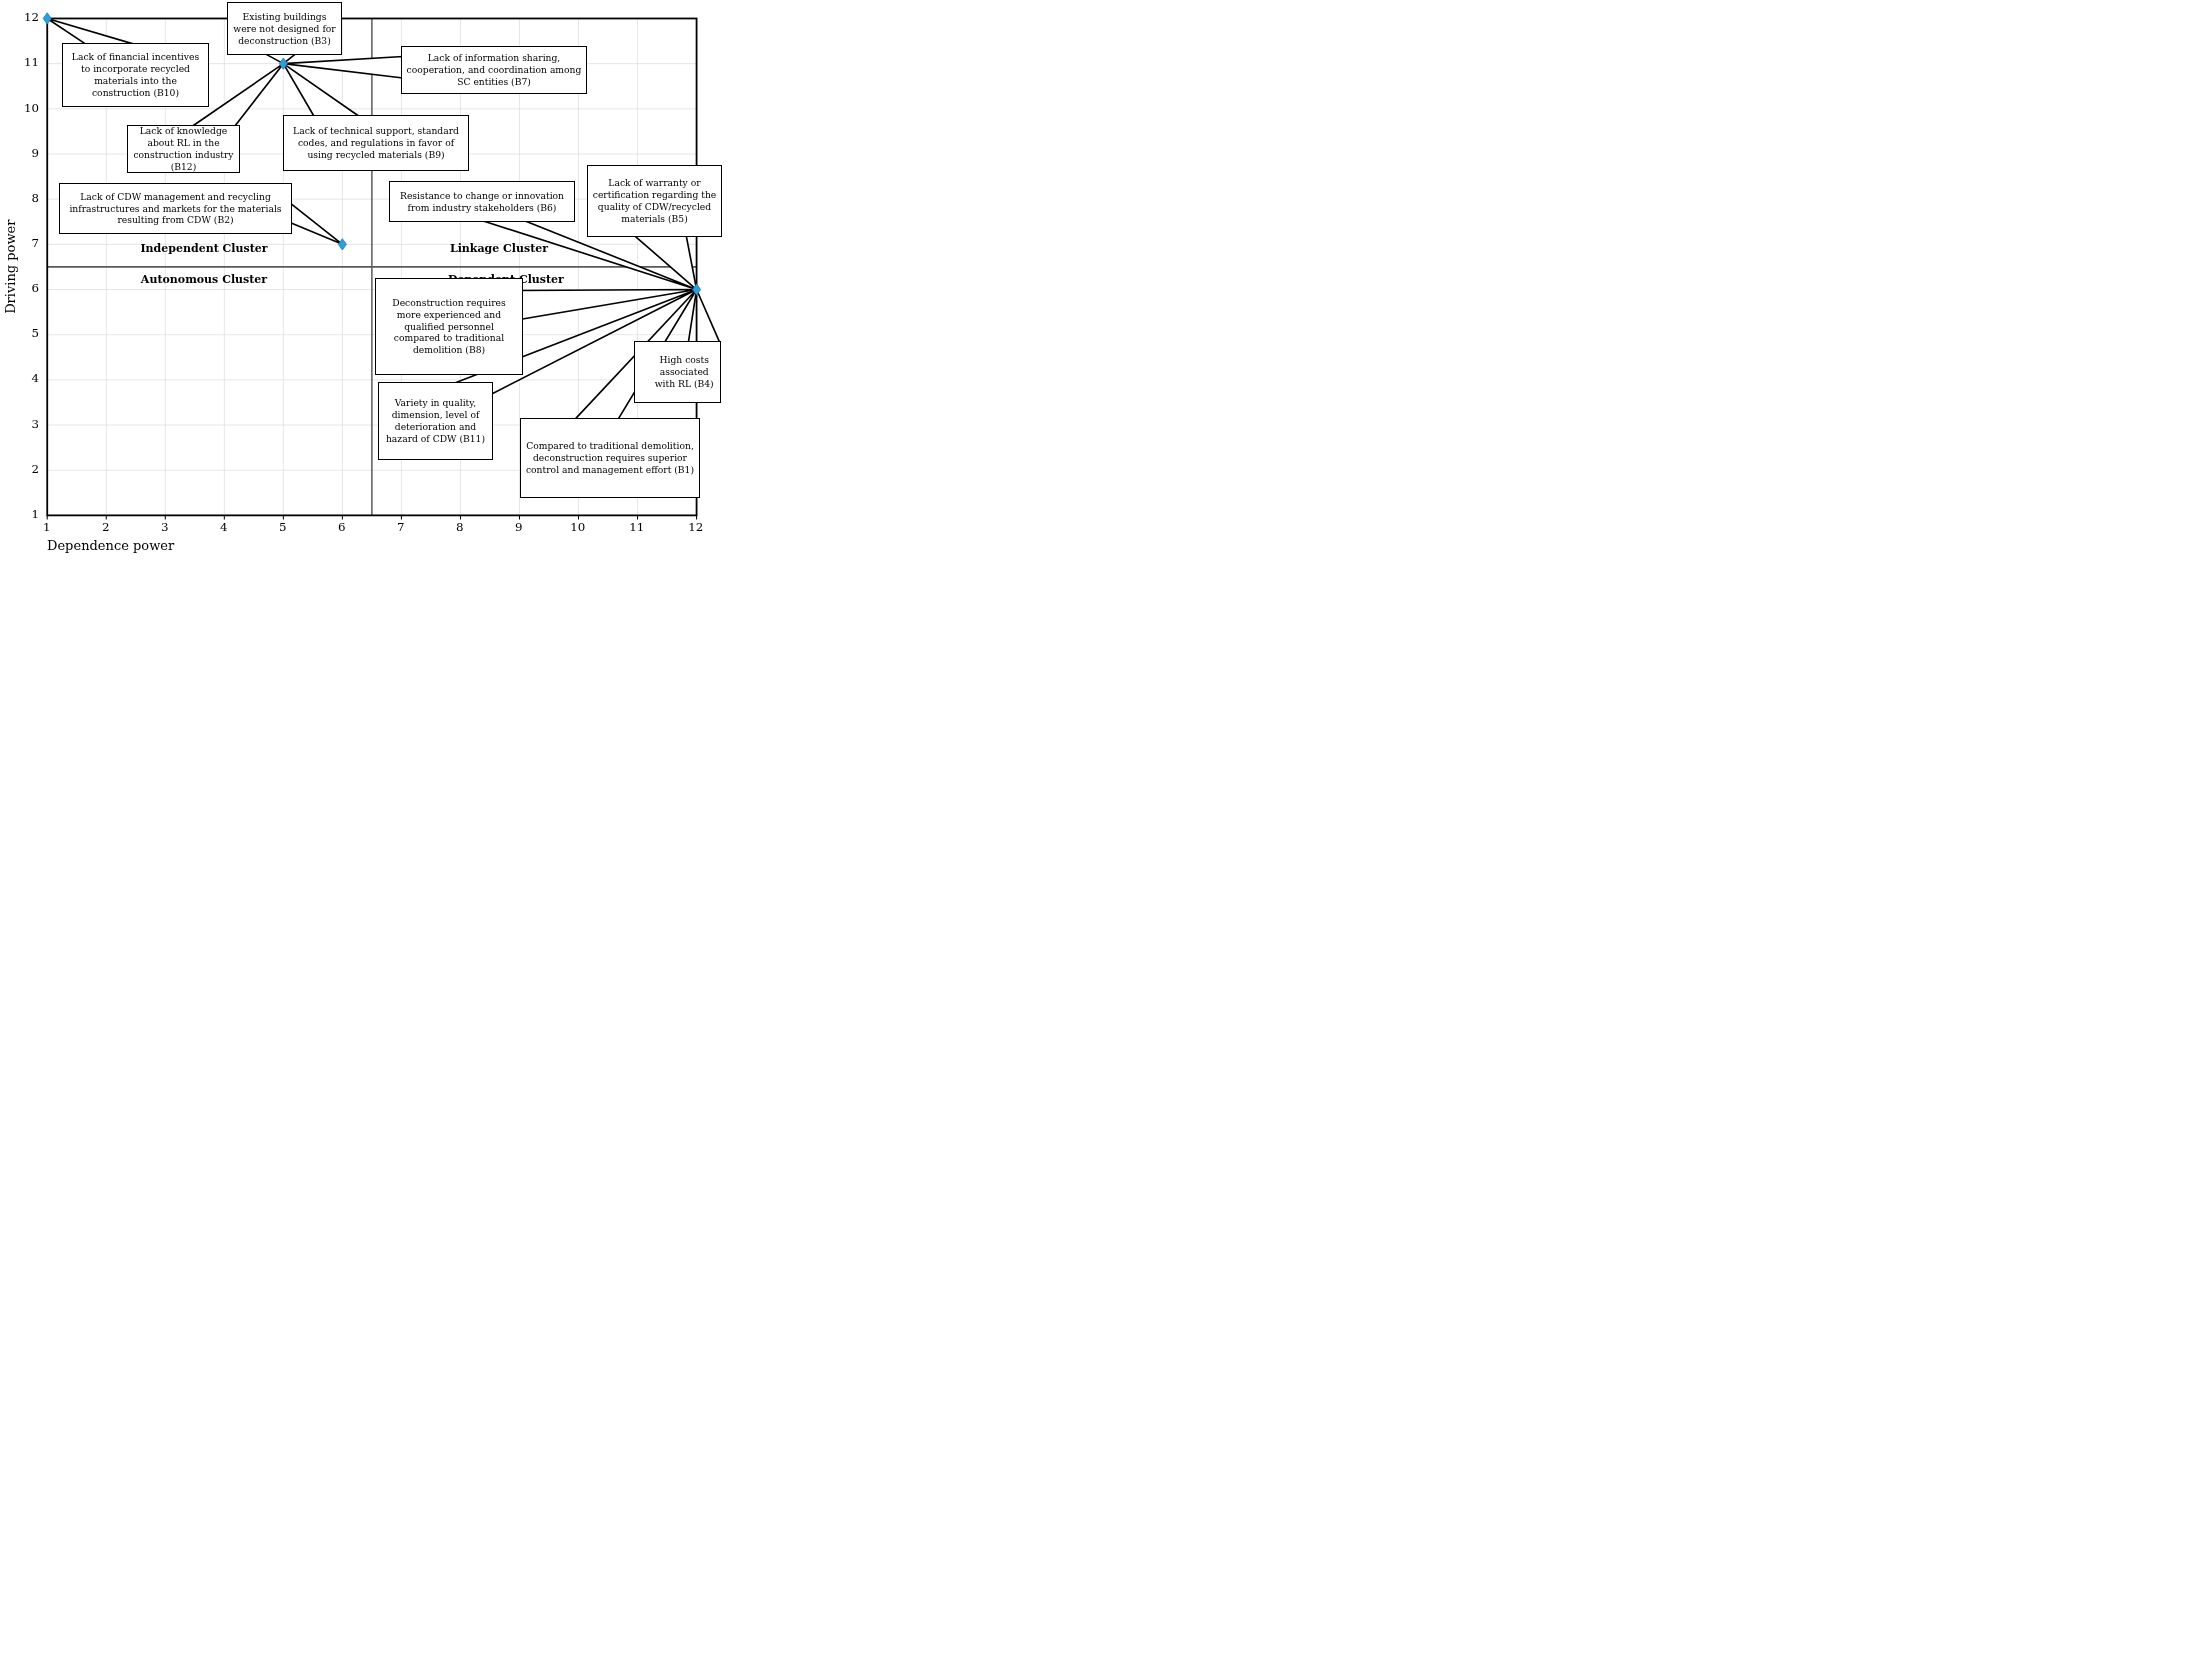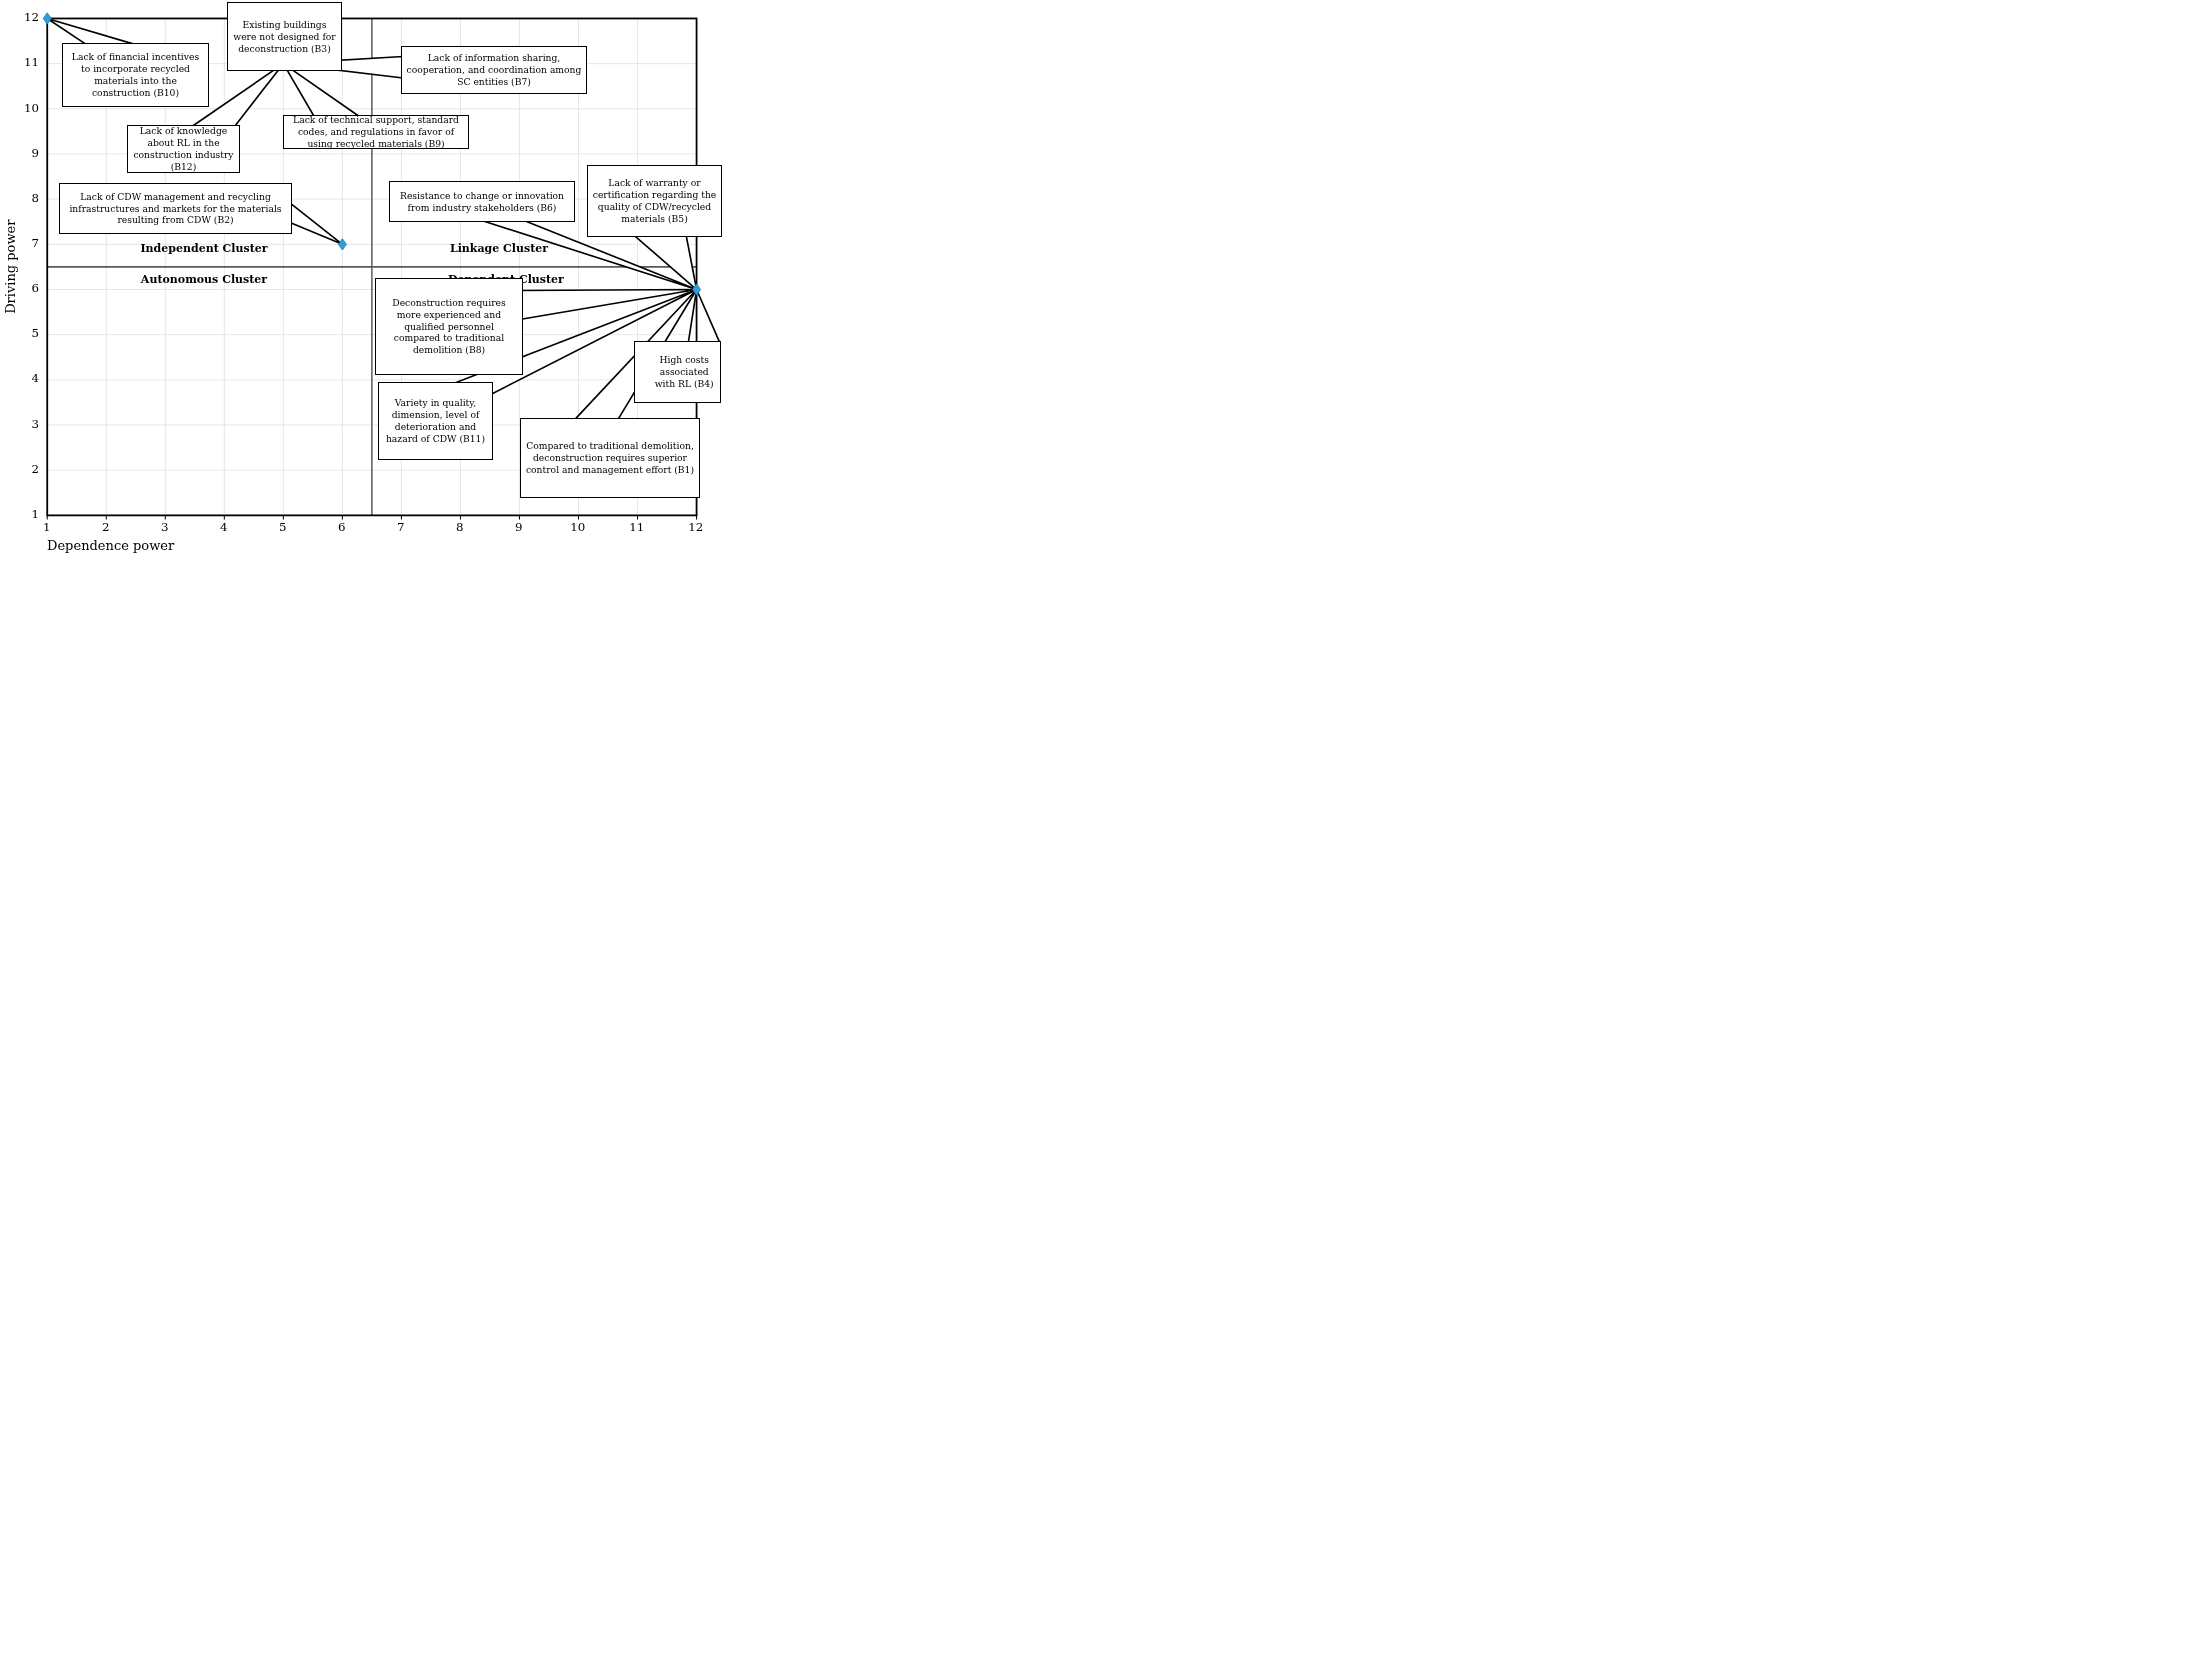--- a/index.html
+++ b/index.html
@@ -79,24 +79,24 @@
       <g>
         <polygon points="92,25 100,36 92,47 84,36" fill="#2E9FD9" stroke="#1A7AB8" stroke-width="1.5"></polygon>
         <polygon points="552,113 560,124 552,135 544,124" fill="#2E9FD9" stroke="#1A7AB8" stroke-width="1.5"></polygon>
         <polygon points="667,465 675,476 667,487 659,476" fill="#2E9FD9" stroke="#1A7AB8" stroke-width="1.5"></polygon>
         <polygon points="1357,553 1365,564 1357,575 1349,564" fill="#2E9FD9" stroke="#1A7AB8" stroke-width="1.5"></polygon>
       </g>
     </svg>
 
   <div id="callout-layer">
       <div class="callout" style="left: 62px; top: 43px; width: 147px; height: 64px;">Lack of financial incentives to incorporate recycled materials into the construction (B10)</div>
-      <div class="callout" style="left: 227px; top: 2.1px; width: 115px; height: 69px;">Existing buildings were not designed for deconstruction (B3)</div>
+      <div class="callout" style="left: 227px; top: 2.1px; width: 115px; height: 53px;">Existing buildings were not designed for deconstruction (B3)</div>
       <div class="callout" style="left: 401px; top: 46px; width: 186px; height: 48px;">Lack of information sharing, cooperation, and coordination among SC entities (B7)</div>
       <div class="callout" style="left: 127px; top: 125px; width: 113px; height: 48px;">Lack of knowledge about RL in the construction industry (B12)</div>
-      <div class="callout" style="left: 283px; top: 115px; width: 186px; height: 34px;">Lack of technical support, standard codes, and regulations in favor of using recycled materials (B9)</div>
+      <div class="callout" style="left: 283px; top: 115px; width: 186px; height: 56px;">Lack of technical support, standard codes, and regulations in favor of using recycled materials (B9)</div>
       <div class="callout" style="left: 59px; top: 183px; width: 233px; height: 51px;">Lack of CDW management and recycling infrastructures and markets for the materials resulting from CDW (B2)</div>
       <div class="callout" style="left: 389px; top: 181px; width: 186px; height: 41px;">Resistance to change or innovation from industry stakeholders (B6)</div>
       <div class="callout" style="left: 587px; top: 165px; width: 135px; height: 72px;">Lack of warranty or certification regarding the quality of CDW/recycled materials (B5)</div>
       <div class="callout" style="left: 375px; top: 278px; width: 148px; height: 97px;">Deconstruction requires more experienced and qualified personnel compared to traditional demolition (B8)</div>
       <div class="callout" style="left: 378px; top: 382px; width: 115px; height: 78px;">Variety in quality, dimension, level of deterioration and hazard of CDW (B11)</div>
       <div class="callout" style="left: 504px; top: 418px; width: 180px; height: 80px; margin-left: 16px;">Compared to traditional demolition, deconstruction requires superior control and management effort (B1)</div>
       <div class="callout" style="left: 634px; top: 341px; width: 87px; height: 62px; padding-left: 17px;">High costs associated with RL (B4)</div>
     </div>
   <div id="xtick-layer">
       <div class="xtick" style="left: 35px; top: 520px;">1</div>

